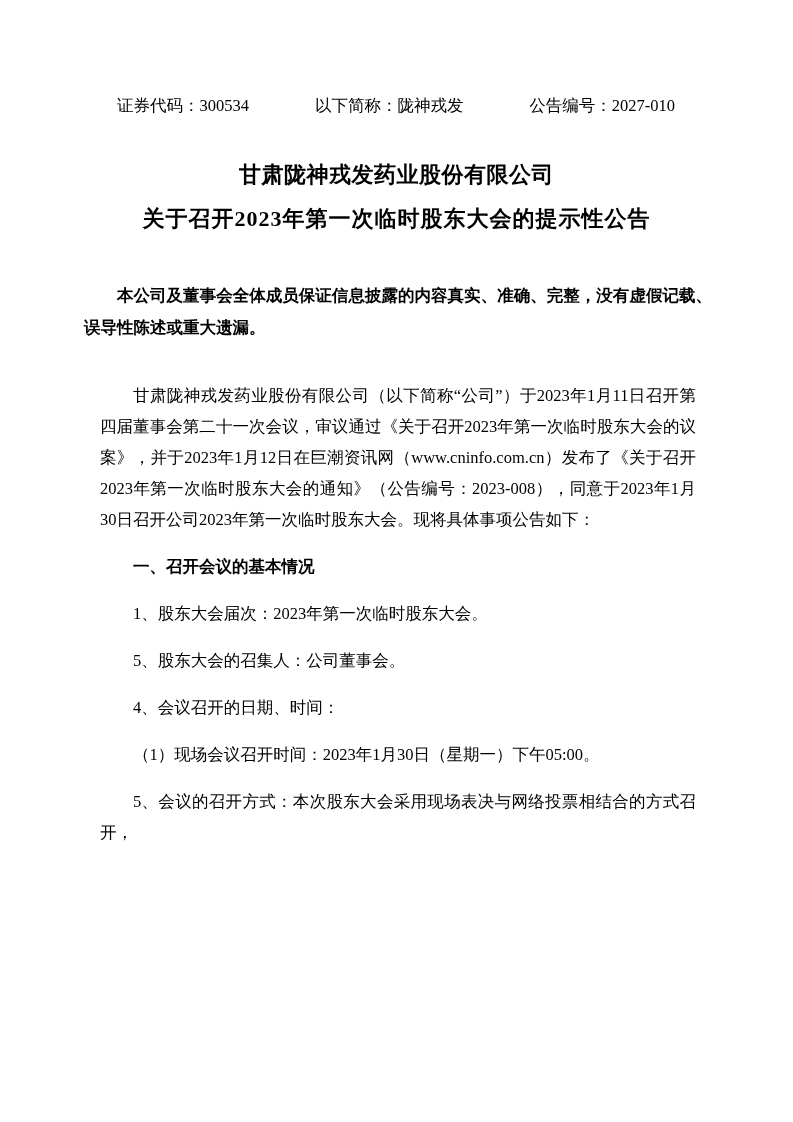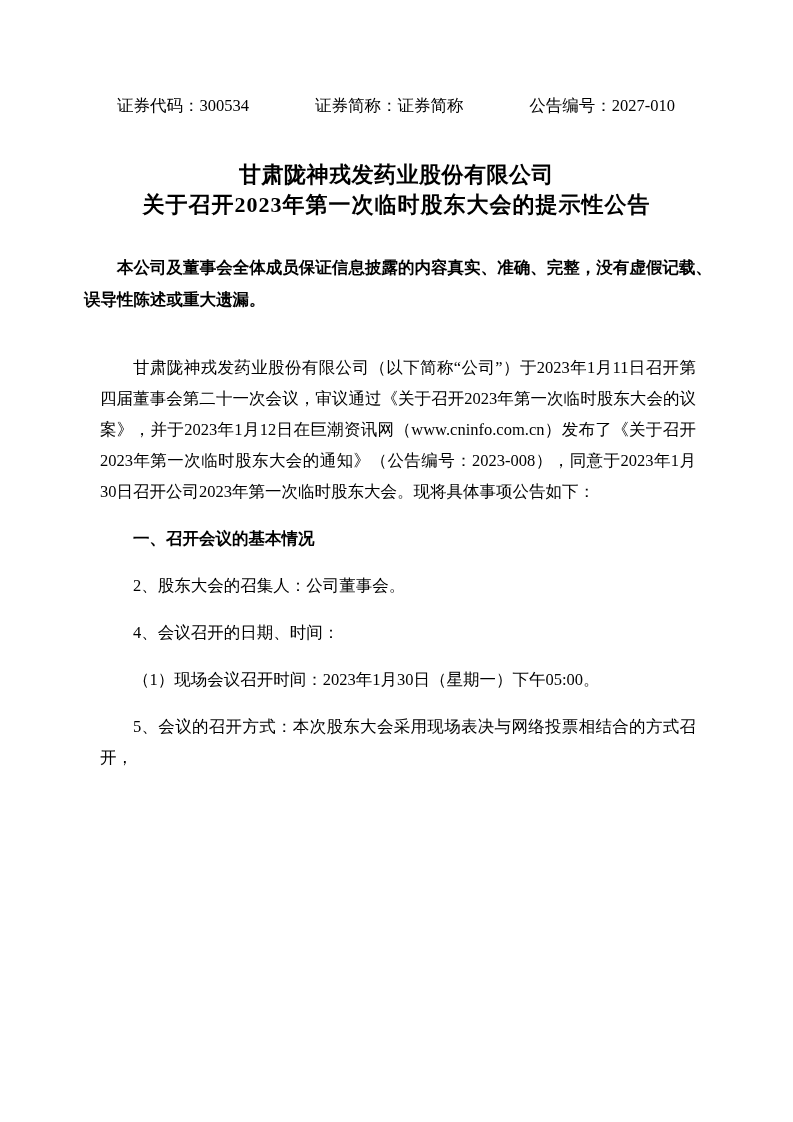--- a/index.html
+++ b/index.html
@@ -31,24 +31,25 @@
     font-weight: bold;
   }
   .title-company {
     font-size: 22px;
     line-height: 30px;
     letter-spacing: 0.5px;
   }
   .title-subject {
     font-size: 22px;
     line-height: 30px;
+    margin-top: 14px;
     letter-spacing: 1px;
   }
   .disclaimer {
-    margin: 32px 81px 0 84px;
+    margin: 46px 81px 0 84px;
     font-weight: bold;
     font-size: 16.5px;
     line-height: 32px;
     text-indent: 2em;
     text-align: justify;
   }
   .doc-body {
     margin: 36px 81px 0 84px;
     font-size: 16.5px;
     line-height: 31px;
@@ -63,33 +64,34 @@
     margin-top: 15px !important;
   }
 </style>
 </head>
 <body>
 
 <div class="page">
 
   <div class="doc-header">
     <span>证券代码：300534</span>
-    <span>证券简称：证券简称</span>
+    <span>以下简称：陇神戎发</span>
     <span>公告编号：2027-010</span>
   </div>
 
   <div class="titles">
     <div class="title-company">甘肃陇神戎发药业股份有限公司</div>
     <div class="title-subject">关于召开2023年第一次临时股东大会的提示性公告</div>
   </div>
 
   <p class="disclaimer">本公司及董事会全体成员保证信息披露的内容真实、准确、完整，没有虚假记载、误导性陈述或重大遗漏。</p>
 
   <div class="doc-body">
     <p>甘肃陇神戎发药业股份有限公司（以下简称“公司”）于2023年1月11日召开第四届董事会第二十一次会议，审议通过《关于召开2023年第一次临时股东大会的议案》，并于2023年1月12日在巨潮资讯网（www.cninfo.com.cn）发布了《关于召开2023年第一次临时股东大会的通知》（公告编号：2023-008），同意于2023年1月30日召开公司2023年第一次临时股东大会。现将具体事项公告如下：</p>
     <p class="section-heading">一、召开会议的基本情况</p>
-    <p>2、股东大会的召集人：公司董事会。</p>
+    <p>1、股东大会届次：2023年第一次临时股东大会。</p>
+    <p>5、股东大会的召集人：公司董事会。</p>
     <p>4、会议召开的日期、时间：</p>
     <p>（1）现场会议召开时间：2023年1月30日（星期一）下午05:00。</p>
     <p>5、会议的召开方式：本次股东大会采用现场表决与网络投票相结合的方式召开，</p>
   </div>
 
 </div>
 
 </body></html>

